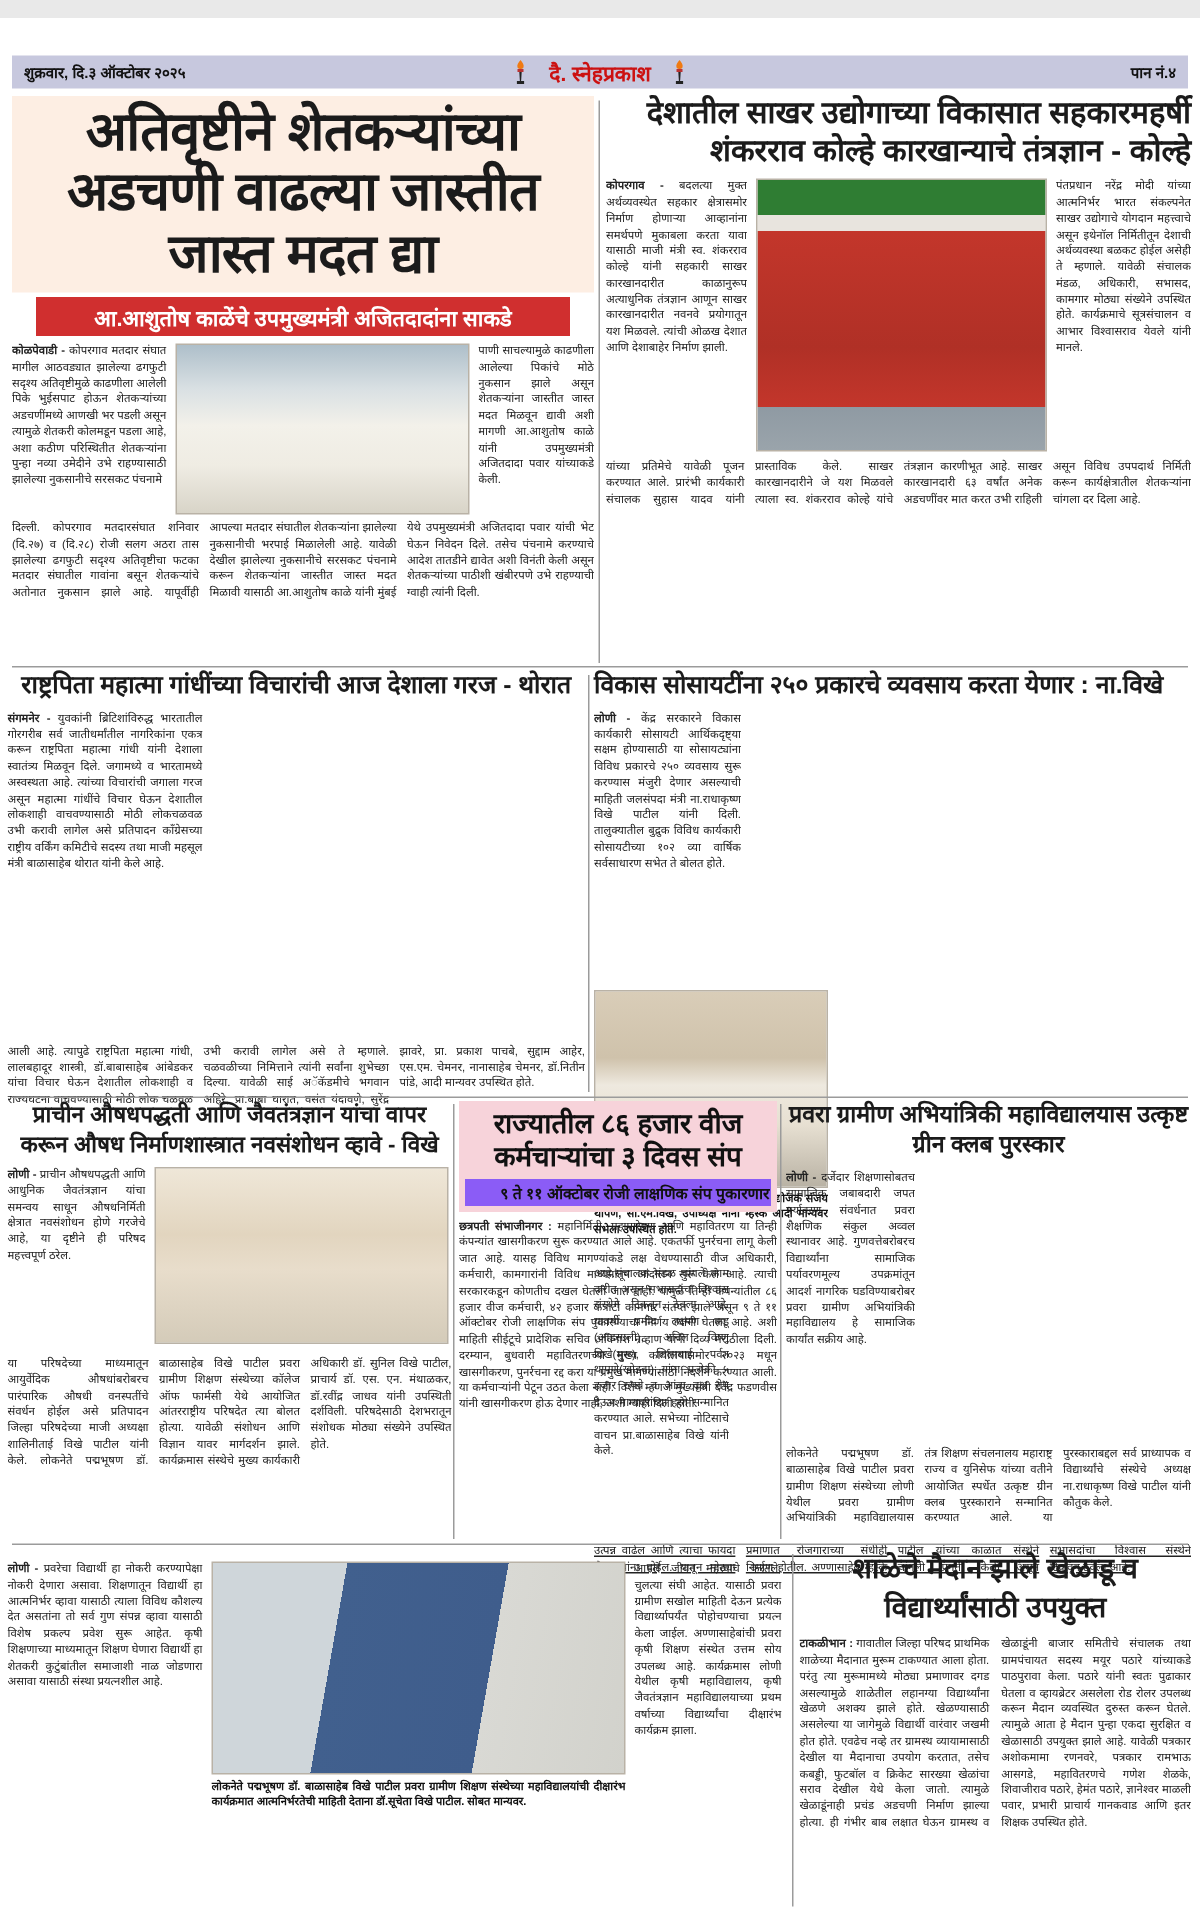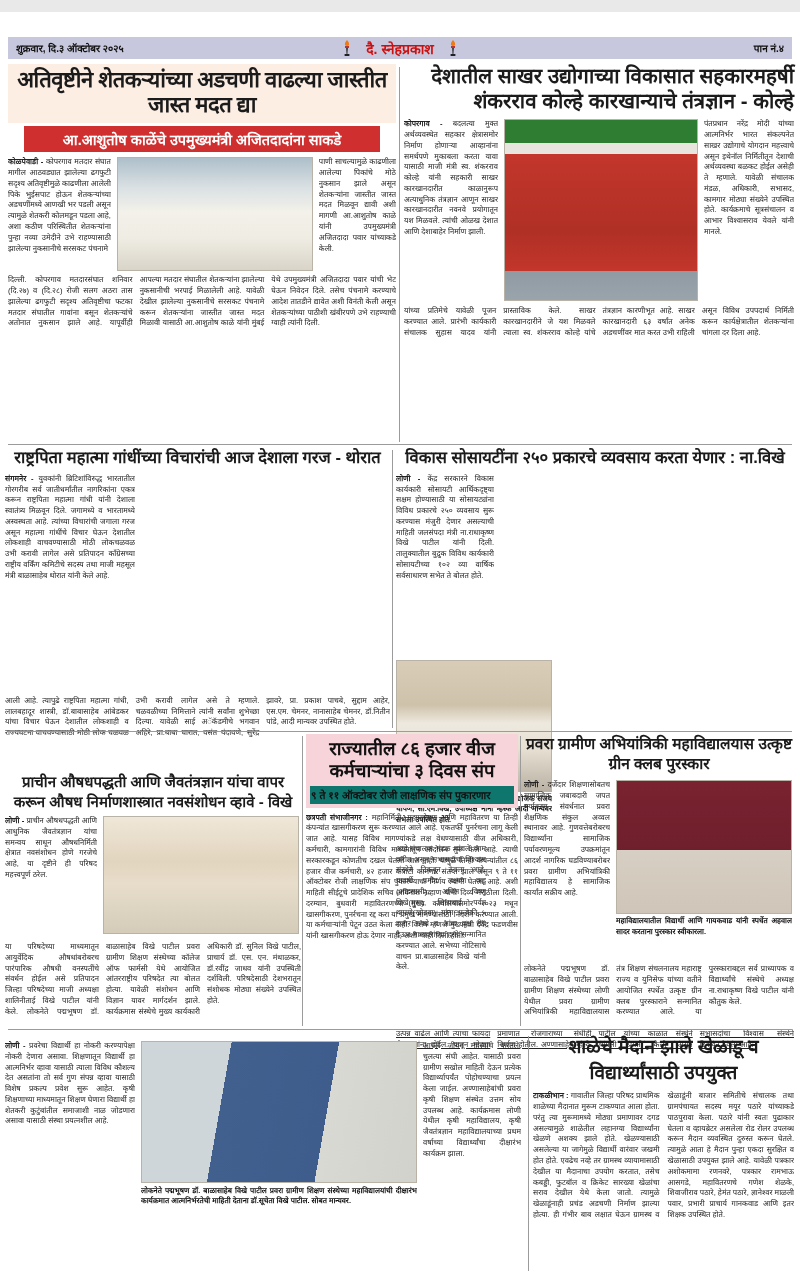--- a/index.html
+++ b/index.html
@@ -33,21 +33,21 @@
   .p2 { background:linear-gradient(180deg,#2f7d33 0%,#2f7d33 13%,#e8e4de 13%,#e8e4de 19%,#c3362b 19%,#b03026 62%,#c3362b 84%,#8f9aa3 84%,#9aa4ab 100%); }
   .p3 { background:linear-gradient(180deg,#3c5b33 0%,#55714a 16%,#9fae9b 24%,#e9e7e0 36%,#efece4 66%,#cfccc2 100%); }
   .p4 { background:linear-gradient(180deg,#d9cdb8 0%,#cfc2ab 34%,#eee9df 48%,#e7e0d2 68%,#b9b2a4 100%); }
   .p5 { background:linear-gradient(180deg,#efe7d8 0%,#e2d5bf 38%,#e8ddcb 58%,#d4cbb9 100%); }
   .p6 { background:linear-gradient(180deg,#7a2230 0%,#6f1f2c 52%,#d8cfc4 52%,#cfc5b8 100%); }
   .p7 { background:linear-gradient(100deg,#cfd6da 0%,#cfd6da 30%,#41608e 30%,#3f5d8c 66%,#d9d9d4 66%,#d2d2cc 100%); }
   
   .hline, .vline { position:absolute; background:#9b9b9b; }
   
   .a1 { position:absolute; left:8px; top:52px; width:388px; }
-  .a1 .hl { background:#fdeee3; font-size:22px; line-height:1.12; font-weight:800; text-align:center; padding:4px 2px 6px; letter-spacing:-.5px; }
+  .a1 .hl { background:#fdeee3; font-size:36px; line-height:1.12; font-weight:800; text-align:center; padding:4px 2px 6px; letter-spacing:-.5px; }
   .a1 .sub { margin:3px 16px 0; background:#d02f2f; color:#fff; font-size:14.5px; font-weight:bold; text-align:center; padding:3px 2px; }
   .a1 .top { margin-top:5px; }
   .a1 .c1 { width:104px; } .a1 .ph { width:198px; height:114px; } .a1 .c3 { width:78px; }
   .a1 .rest { margin-top:4px; height:140px; overflow:hidden; }
   .a1 .top .body-txt { height:114px; overflow:hidden; }
   
   .a2 { position:absolute; left:404px; top:52px; width:390px; }
   .a2 .hl { font-size:20.5px; line-height:1.2; font-weight:800; text-align:right; }
   .a2 .top { margin-top:6px; }
   .a2 .c1 { width:94px; } .a2 .ph { width:194px; height:182px; } .a2 .c3 { width:90px; }
@@ -57,40 +57,40 @@
   .a3 { position:absolute; left:5px; top:436px; width:385px; }
   .a3 .hl { font-size:16.5px; font-weight:800; text-align:center; line-height:1.2; }
   .a3 .top { margin-top:6px;gap:44px; }
   .a3 .c1 { width:130px; height:218px; overflow:hidden; }
   .a3 .phwrap { width:249px; }
   .a3 .ph { width:100%; height:160px; }
   .a3 .cap { margin-top:3px; height:52px; overflow:hidden; }
   .a3 .rest { margin-top:4px; height:50px; overflow:hidden; }
   
   .a4 { position:absolute; left:396px; top:436px; width:398px; }
-  .a4 .hl { font-size:16.5px; font-weight:800; text-align:center; line-height:1.2; }
+  .a4 .hl { font-size:16.5px; font-weight:800; line-height:1.2; }
   .a4 .top { margin-top:6px;flex-direction:column; }
   .a4 .c1 { width:98px; height:180px; overflow:hidden; }
   .a4 .phwrap { width:156px; }
   .a4 .ph { width:100%; height:132px; }
   .a4 .cap { margin-top:2px; height:44px; overflow:hidden; }
   .a4 .c3 { width:90px; height:180px; overflow:hidden; }
   .a4 .rest { margin-top:5px; height:86px; overflow:hidden;text-decoration:underline; }
   
-  .a5 { position:absolute; left:5px; top:760px; width:296px; }
+  .a5 { position:absolute; left:5px; top:722px; width:296px; }
   .a5 .hl { font-size:15px; font-weight:800; text-align:center; line-height:1.3; }
   .a5 .top { margin-top:5px; }
   .a5 .c1 { width:92px; height:122px; overflow:hidden; }
   .a5 .ph { width:196px; height:118px; }
   .a5 .rest { margin-top:4px; height:150px; overflow:hidden; }
   
   .a6 { position:absolute; left:306px; top:722px; width:212px; }
   .a6 .box { background:#f7d3da; padding:4px 4px 4px; }
   .a6 .hl { font-size:18.5px; font-weight:800; text-align:center; line-height:1.18; color:#111; }
-  .a6 .sub { margin-top:4px; background:#0f766e; font-size:10.5px; font-weight:bold; text-align:left; padding:2px 1px; color:#111; }
+  .a6 .sub { margin-top:4px; background:#8b5cf6; font-size:10.5px; font-weight:bold; text-align:right; padding:2px 1px; color:#111; }
   .a6 .bd { margin-top:5px; height:212px; overflow:hidden; }
   
   .a7 { position:absolute; left:524px; top:722px; width:270px; }
   .a7 .hl { font-size:15.5px; font-weight:800; text-align:center; line-height:1.3; }
   .a7 .top { margin-top:6px; }
   .a7 .c1 { width:86px; height:180px; overflow:hidden; }
   .a7 .phwrap { width:176px; }
   .a7 .ph { width:100%; height:134px; }
   .a7 .cap { margin-top:2px; height:42px; overflow:hidden; }
   .a7 .rest { margin-top:4px; height:60px; overflow:hidden; }
@@ -189,24 +189,20 @@
       <h2 class="hl">राज्यातील ८६ हजार वीज कर्मचाऱ्यांचा ३ दिवस संप</h2>
       <div class="sub">९ ते ११ ऑक्टोबर रोजी लाक्षणिक संप पुकारणार</div>
     </div>
     <div class="bd body-txt"><b>छत्रपती संभाजीनगर :</b> <span>महानिर्मिती, महापारेषण आणि महावितरण या तिन्ही कंपन्यांत खासगीकरण सुरू करण्यात आले आहे. एकतर्फी पुनर्रचना लागू केली जात आहे. यासह विविध मागण्यांकडे लक्ष वेधण्यासाठी वीज अधिकारी, कर्मचारी, कामगारांनी विविध माध्यमांतून आंदोलन सुरू केले आहे. त्याची सरकारकडून कोणतीच दखल घेतली जात नाही. यामुळे तिन्ही कंपन्यांतील ८६ हजार वीज कर्मचारी, ४२ हजार कंत्राटी कामगार संतप्त झाले असून ९ ते ११ ऑक्टोबर रोजी लाक्षणिक संप पुकारण्याचा निर्णय त्यांनी घेतला आहे. अशी माहिती सीईटूचे प्रादेशिक सचिव अविनाश नव्हाण यांनी दिव्य मराठीला दिली. दरम्यान, बुधवारी महावितरणच्या मुख्य कार्यालयासमोर २०२३ मधून खासगीकरण, पुनर्रचना रद्द करा या प्रमुख मागण्यांसाठी निदर्शने करण्यात आली. या कर्मचाऱ्यांनी पेटून उठत केला नाही. विशेष म्हणजे मुख्यमंत्री देवेंद्र फडणवीस यांनी खासगीकरण होऊ देणार नाही, अशी ग्वाही दिली होती.</span></div>
   </section>
 
   <section class="a7">
     <h2 class="hl">प्रवरा ग्रामीण अभियांत्रिकी महाविद्यालयास उत्कृष्ट ग्रीन क्लब पुरस्कार</h2>
     <div class="top flexrow">
       <div class="c1 body-txt"><b>लोणी -</b> <span>दर्जेदार शिक्षणासोबतच सामाजिक जबाबदारी जपत पर्यावरण संवर्धनात प्रवरा शैक्षणिक संकुल अव्वल स्थानावर आहे. गुणवत्तेबरोबरच विद्यार्थ्यांना सामाजिक पर्यावरणमूल्य उपक्रमांतून आदर्श नागरिक घडविण्याबरोबर प्रवरा ग्रामीण अभियांत्रिकी महाविद्यालय हे सामाजिक कार्यांत सक्रीय आहे.</span></div>
-      <div class="phwrap">
-        <div class="ph photo p6"></div>
-        <div class="cap">महाविद्यालयातील विद्यार्थी आणि गायकवाड यांनी स्पर्धेत अहवाल सादर करताना पुरस्कार स्वीकारला.</div>
-      </div>
     </div>
     <div class="rest body-txt cols3"><span>लोकनेते पद्मभूषण डॉ. बाळासाहेब विखे पाटील प्रवरा ग्रामीण शिक्षण संस्थेच्या लोणी येथील प्रवरा ग्रामीण अभियांत्रिकी महाविद्यालयास तंत्र शिक्षण संचलनालय महाराष्ट्र राज्य व युनिसेफ यांच्या वतीने आयोजित स्पर्धेत उत्कृष्ट ग्रीन क्लब पुरस्काराने सन्मानित करण्यात आले. या पुरस्काराबद्दल सर्व प्राध्यापक व विद्यार्थ्यांचे संस्थेचे अध्यक्ष ना.राधाकृष्ण विखे पाटील यांनी कौतुक केले.</span></div>
   </section>
 
   <section class="a8">
     <div class="top flexrow">
       <div class="c1 body-txt"><b>लोणी -</b> <span>प्रवरेचा विद्यार्थी हा नोकरी करण्यापेक्षा नोकरी देणारा असावा. शिक्षणातून विद्यार्थी हा आत्मनिर्भर व्हावा यासाठी त्याला विविध कौशल्य देत असतांना तो सर्व गुण संपन्न व्हावा यासाठी विशेष प्रकल्प प्रवेश सुरू आहेत. कृषी शिक्षणाच्या माध्यमातून शिक्षण घेणारा विद्यार्थी हा शेतकरी कुटुंबांतील समाजाशी नाळ जोडणारा असावा यासाठी संस्था प्रयत्नशील आहे.</span></div>
       <div class="phwrap">
         <div class="ph photo p7"></div>
         <div class="cap">लोकनेते पद्मभूषण डॉ. बाळासाहेब विखे पाटील प्रवरा ग्रामीण शिक्षण संस्थेच्या महाविद्यालयांची दीक्षारंभ कार्यक्रमात आत्मनिर्भरतेची माहिती देताना डॉ.सूचेता विखे पाटील. सोबत मान्यवर.</div>

